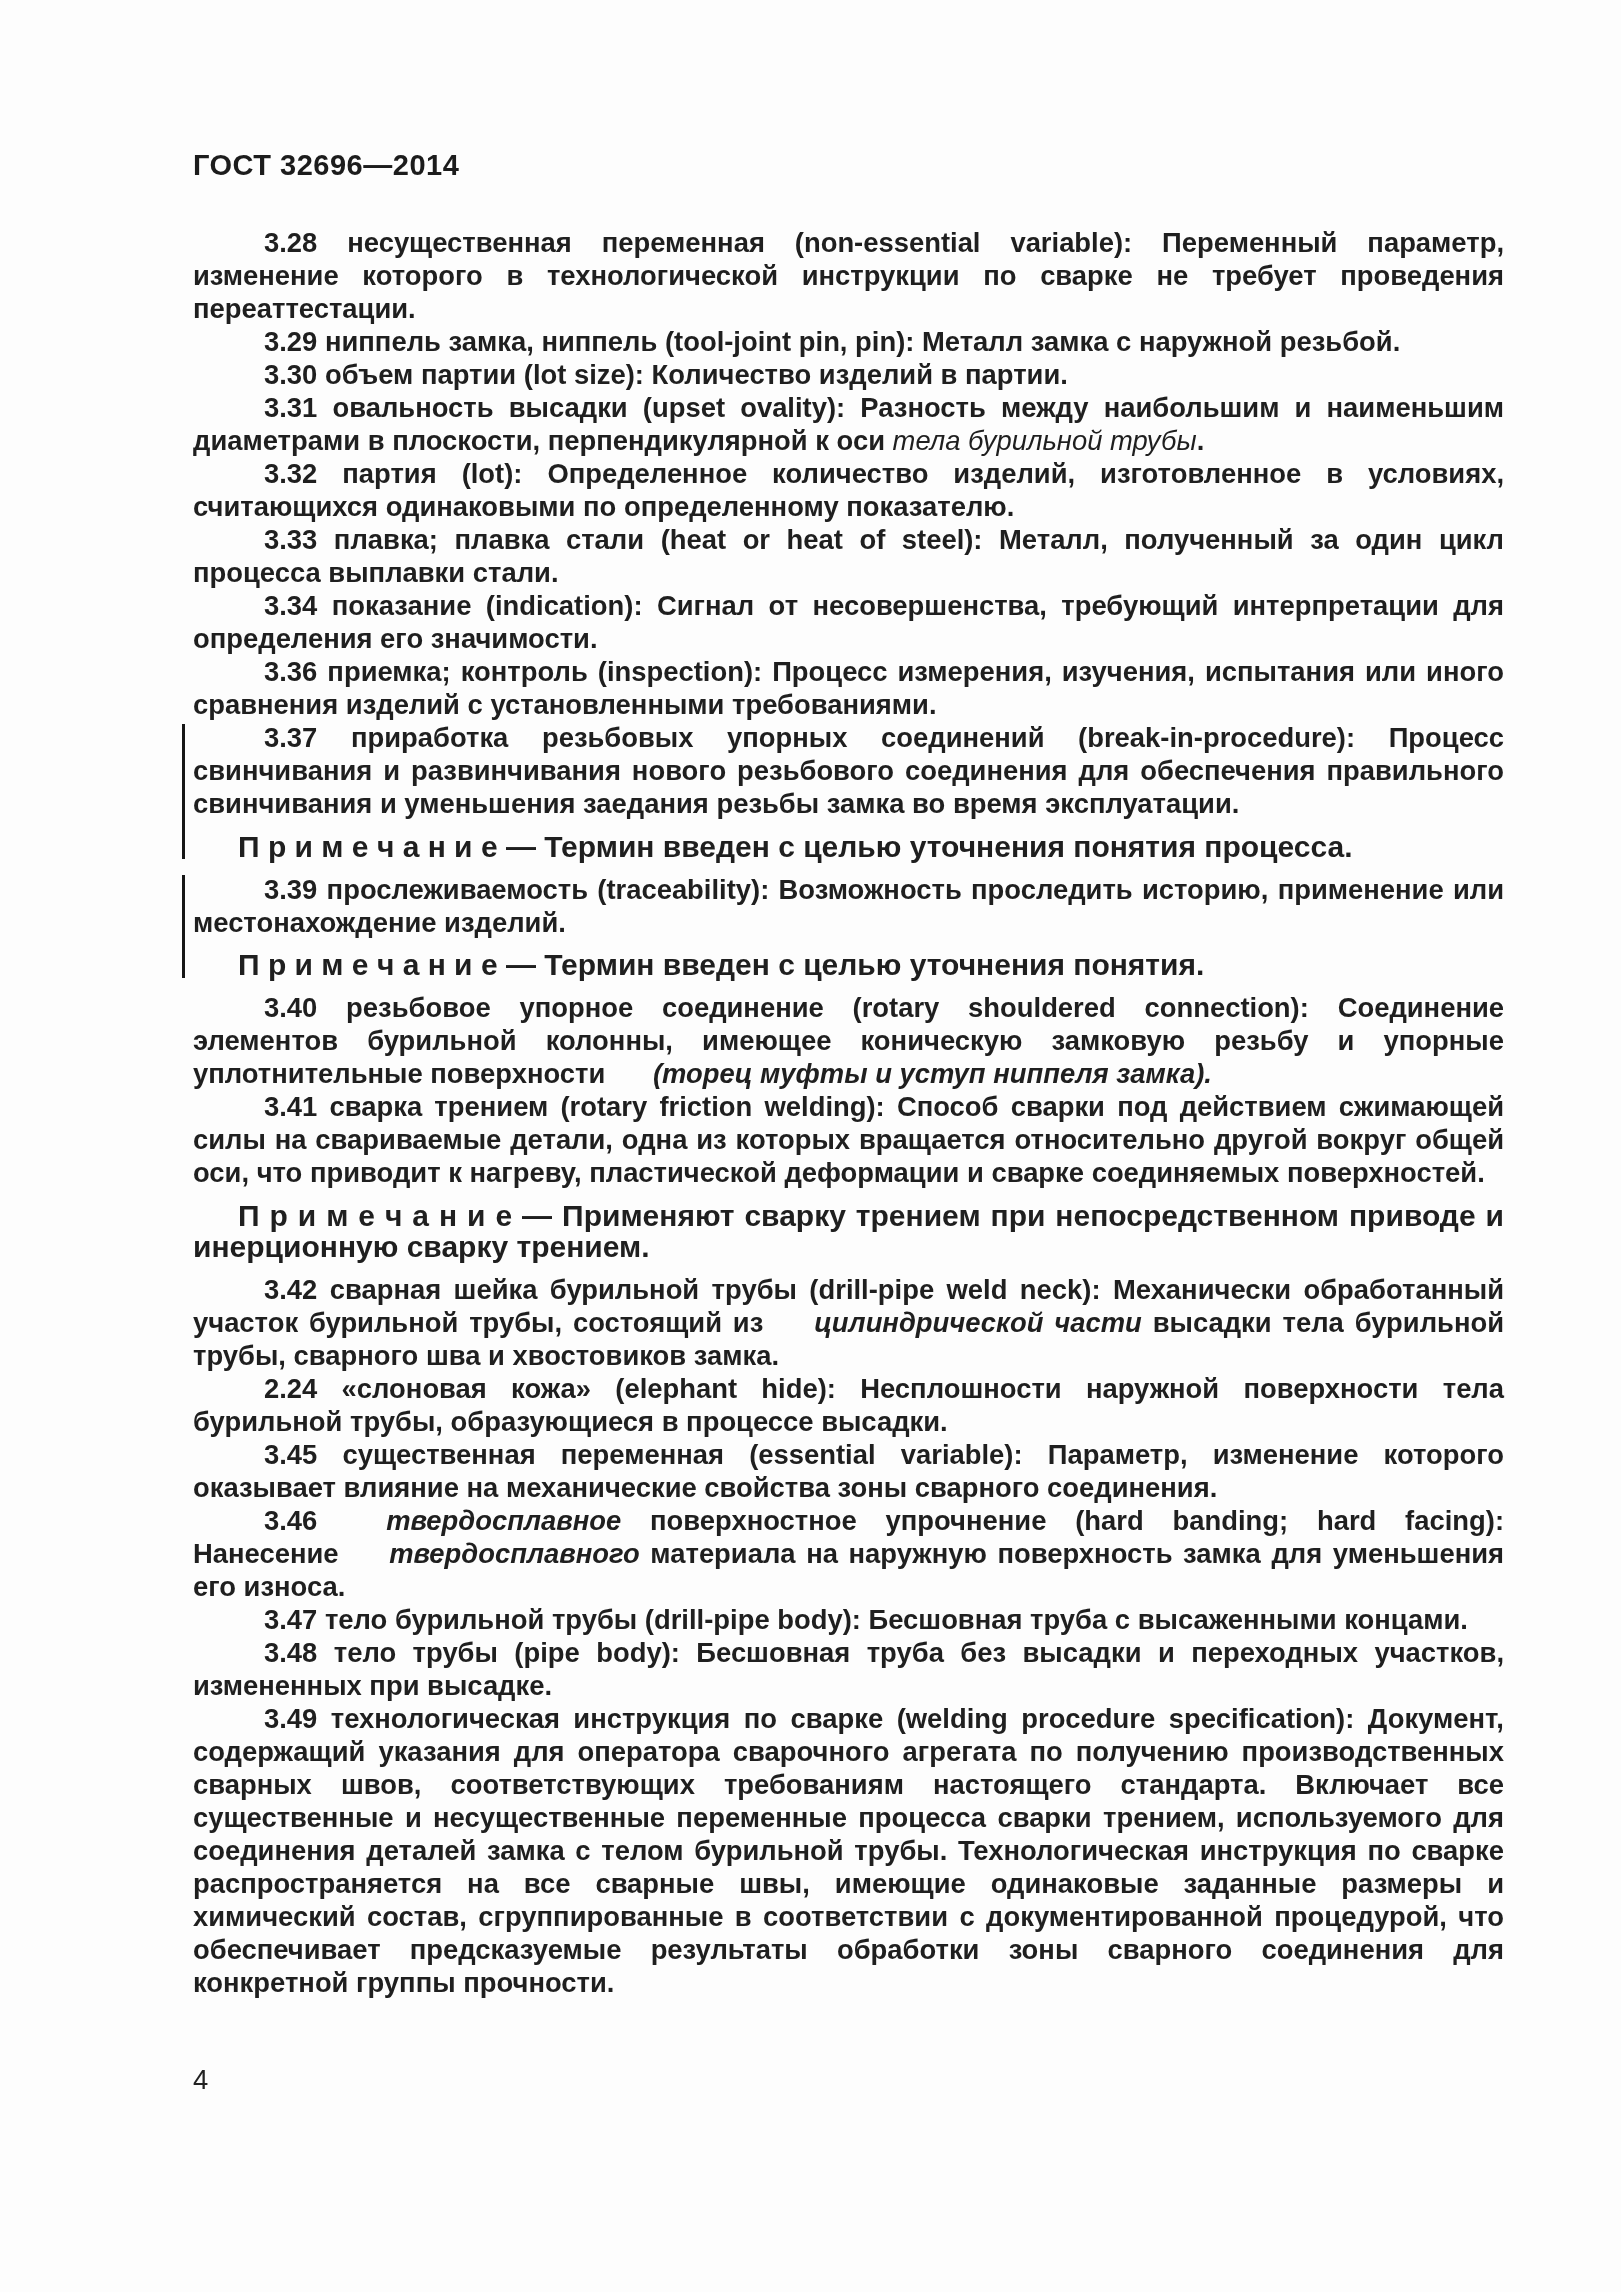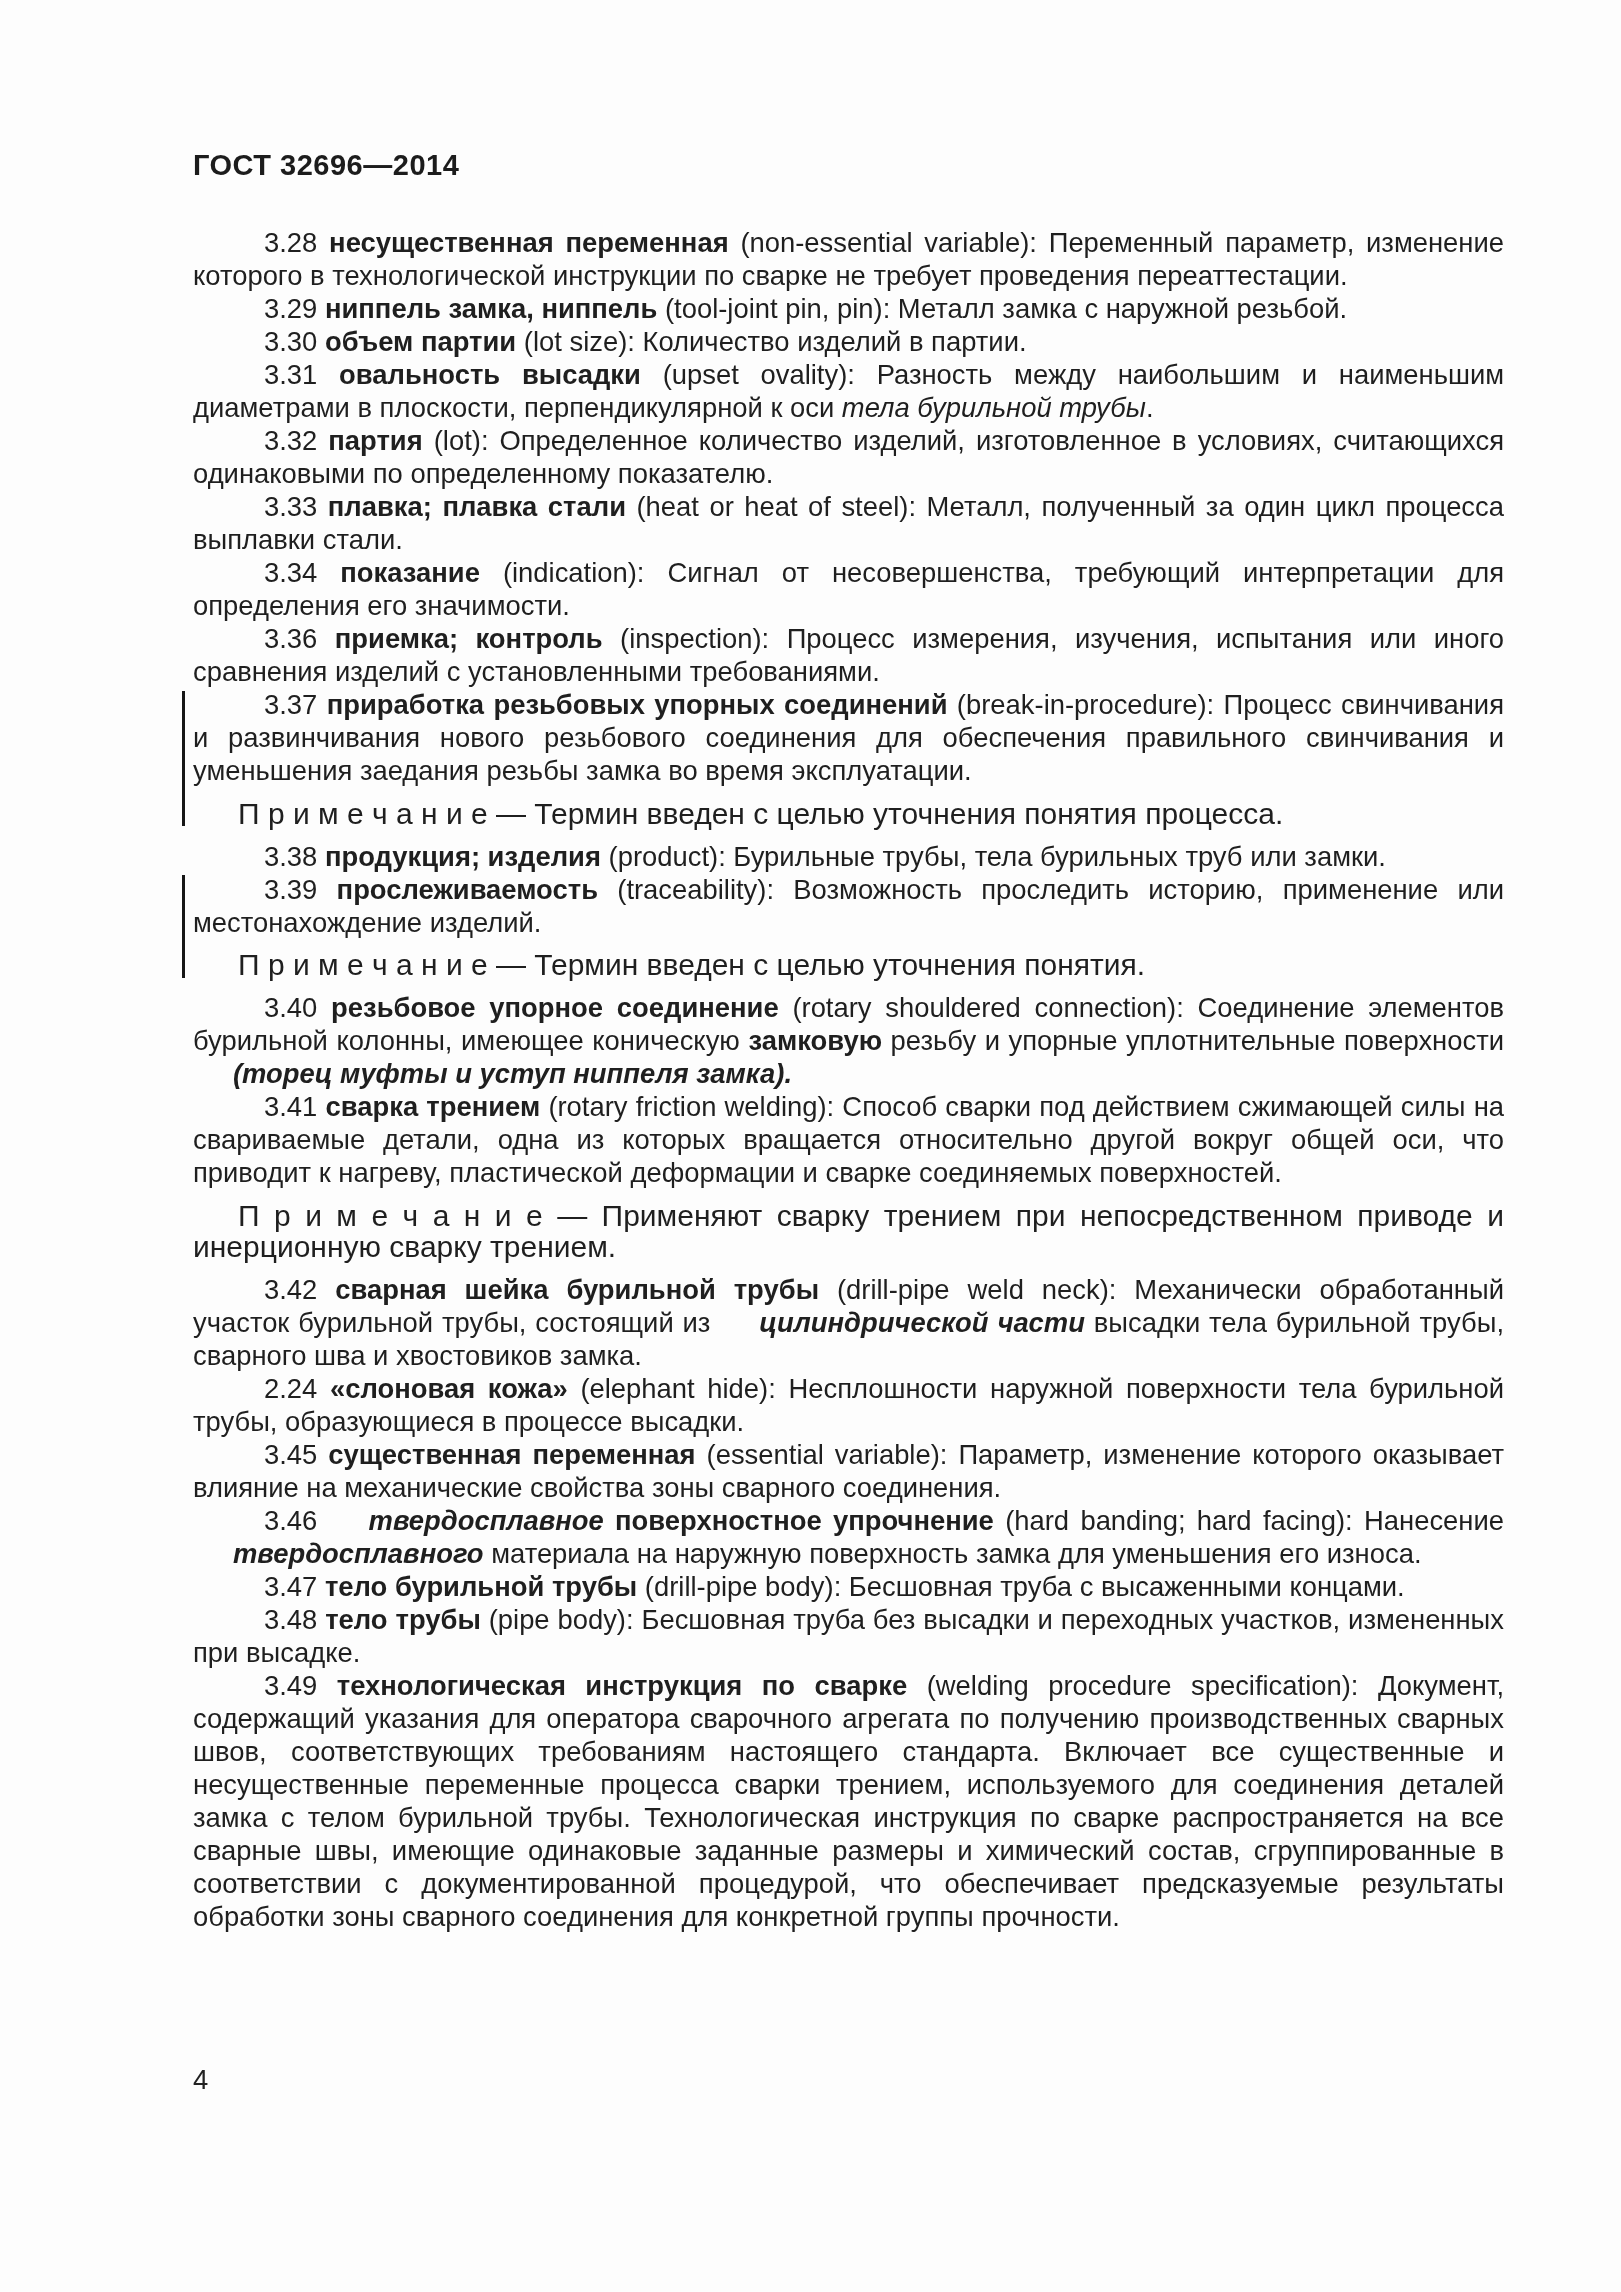--- a/index.html
+++ b/index.html
@@ -40,21 +40,21 @@
     width: 2.9px;
     background: #161616;
   }
   p.para { text-indent: 71px; }
   p.note {
     text-indent: 45px;
     font-size: 30px;
     line-height: 31px;
     margin: 10.8px 0;
   }
-  .r-n { font-weight: 400; font-style: normal; }
+  .r-n { font-weight: 700; font-style: normal; }
   .r-b { font-weight: 700; }
   .r-i { font-style: italic; }
   .r-bi { font-weight: 700; font-style: italic; margin-left: 40px; }
   .page-number {
     position: absolute;
     left: 193px;
     top: 2064px;
     font-size: 27.4px;
     color: #222222;
   }
@@ -75,23 +75,20 @@
         <p class="para"><span class="r-n">3.33 </span><span class="r-b">плавка; плавка стали</span><span class="r-n"> (heat or heat of steel): Металл, полученный за один цикл процесса выплавки стали.</span></p>
         <p class="para"><span class="r-n">3.34 </span><span class="r-b">показание</span><span class="r-n"> (indication): Сигнал от несовершенства, требующий интерпретации для определения его значимости.</span></p>
         <p class="para"><span class="r-n">3.36 </span><span class="r-b">приемка; контроль</span><span class="r-n"> (inspection): Процесс измерения, изучения, испытания или иного сравнения изделий с установленными требованиями.</span></p>
       </div>
       <div class="group">
         <div class="change-bar"></div>
         <p class="para"><span class="r-n">3.37 </span><span class="r-b">приработка резьбовых упорных соединений</span><span class="r-n"> (break-in-procedure): Процесс свинчивания и развинчивания нового резьбового соединения для обеспечения правильного свинчивания и уменьшения заедания резьбы замка во время эксплуатации.</span></p>
         <p class="note"><span class="r-n">П р и м е ч а н и е  — Термин введен с целью уточнения понятия процесса.</span></p>
       </div>
       <div class="group">
-        <p class="para"><span class="r-n">3.38 </span><span class="r-b">продукция; изделия</span><span class="r-n"> (product): Бурильные трубы, тела бурильных труб или замки.</span></p>
-      </div>
-      <div class="group">
         <div class="change-bar"></div>
         <p class="para"><span class="r-n">3.39 </span><span class="r-b">прослеживаемость</span><span class="r-n"> (traceability): Возможность проследить историю, применение или местонахождение изделий.</span></p>
         <p class="note"><span class="r-n">П р и м е ч а н и е  — Термин введен с целью уточнения понятия.</span></p>
       </div>
       <div class="group">
         <p class="para"><span class="r-n">3.40 </span><span class="r-b">резьбовое упорное соединение</span><span class="r-n"> (rotary shouldered connection): Соединение элементов бурильной колонны, имеющее коническую </span><span class="r-b">замковую</span><span class="r-n"> резьбу и упорные уплотнительные поверхности </span><span class="r-bi">(торец муфты и уступ ниппеля замка).</span></p>
         <p class="para"><span class="r-n">3.41 </span><span class="r-b">сварка трением</span><span class="r-n"> (rotary friction welding): Способ сварки под действием сжимающей силы на свариваемые детали, одна из которых вращается относительно другой вокруг общей оси, что приводит к нагреву, пластической деформации и сварке соединяемых поверхностей.</span></p>
         <p class="note"><span class="r-n">П р и м е ч а н и е  — Применяют сварку трением при непосредственном приводе и инерционную сварку трением.</span></p>
         <p class="para"><span class="r-n">3.42 </span><span class="r-b">сварная шейка бурильной трубы</span><span class="r-n"> (drill-pipe weld neck): Механически обработанный участок бурильной трубы, состоящий из </span><span class="r-bi">цилиндрической части</span><span class="r-n"> высадки тела бурильной трубы, сварного шва и хвостовиков замка.</span></p>
         <p class="para"><span class="r-n">2.24 </span><span class="r-b">«слоновая кожа»</span><span class="r-n"> (elephant hide): Несплошности наружной поверхности тела бурильной трубы, образующиеся в процессе высадки.</span></p>

